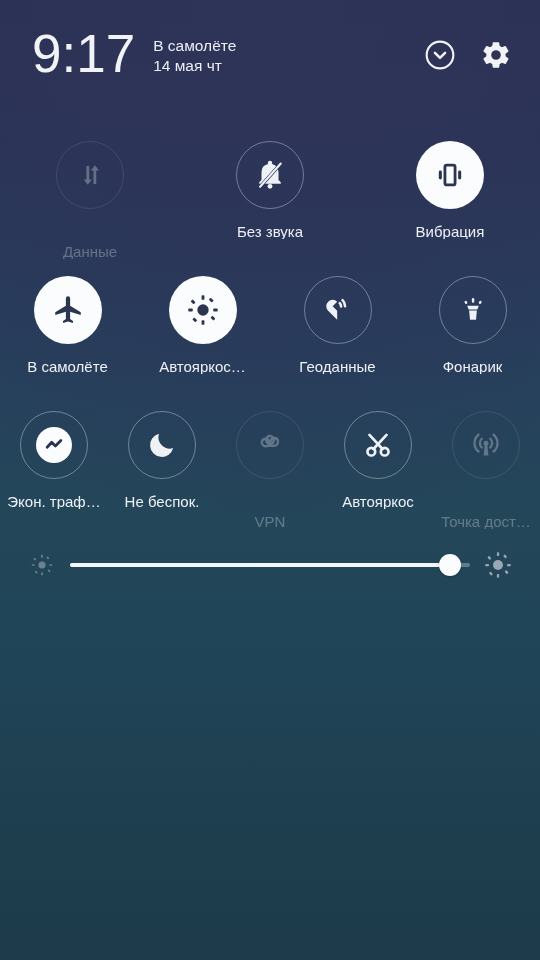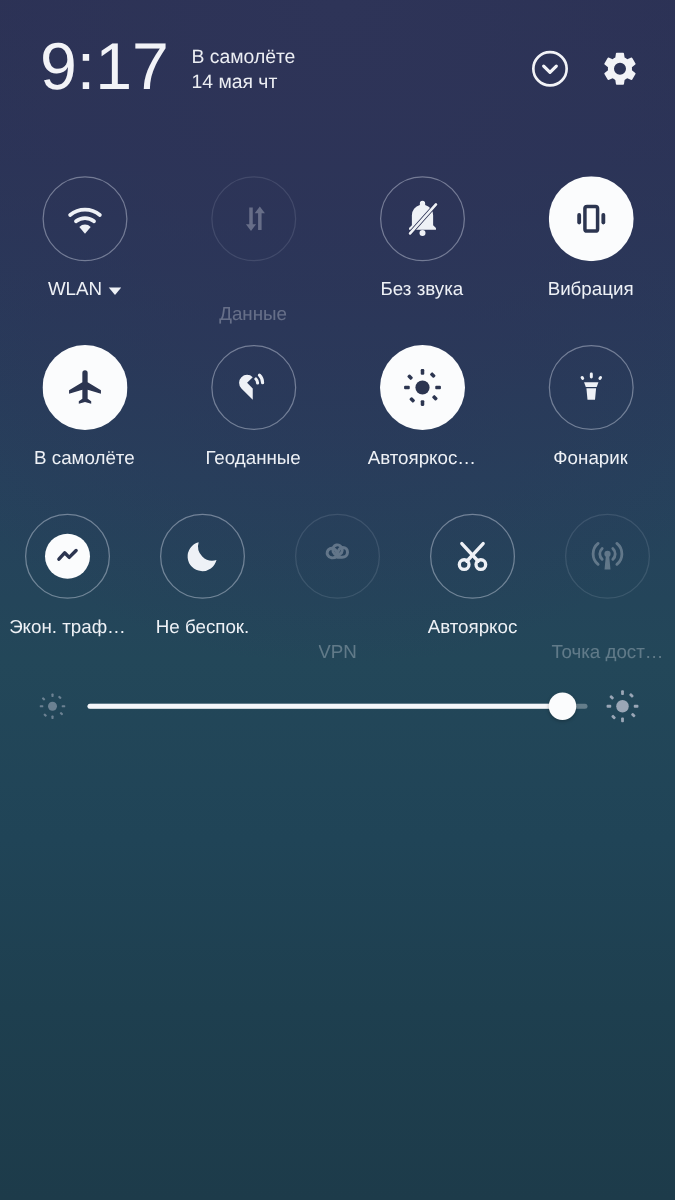--- a/index.html
+++ b/index.html
@@ -226,35 +226,20 @@
           <path fill="#f2f3f7" d="M19.14 12.94a7.07 7.07 0 0 0 0-1.88l2.03-1.58a.5.5 0 0 0 .12-.64l-1.92-3.32a.5.5 0 0 0-.6-.22l-2.39.96a7.3 7.3 0 0 0-1.63-.94l-.36-2.54a.5.5 0 0 0-.5-.42h-3.84a.5.5 0 0 0-.5.42l-.36 2.54c-.59.24-1.13.56-1.63.94l-2.39-.96a.5.5 0 0 0-.6.22L2.65 8.84a.5.5 0 0 0 .12.64l2.03 1.58a7.07 7.07 0 0 0 0 1.88l-2.03 1.58a.5.5 0 0 0-.12.64l1.92 3.32c.13.22.38.3.6.22l2.39-.96c.5.38 1.04.7 1.63.94l.36 2.54c.04.24.25.42.5.42h3.84c.25 0 .46-.18.5-.42l.36-2.54c.59-.24 1.13-.56 1.63-.94l2.39.96c.22.08.47 0 .6-.22l1.92-3.32a.5.5 0 0 0-.12-.64l-2.03-1.58zM12 15.6A3.6 3.6 0 1 1 12 8.4a3.6 3.6 0 0 1 0 7.2z"></path>
         </svg>
       </span>
     </div>
   </div>
 
   <div class="tiles">
 
     <div class="tile-row">
 
-      <div class="tile">
-        <div class="tile-circle off">
-          <span>
-            <svg width="34" height="34" viewBox="0 0 24 24">
-              <path fill="#eef1f6" d="M12 20.5 15.2 16.6a4.6 4.6 0 0 0-6.4 0L12 20.5z"></path>
-              <path fill="none" stroke="#eef1f6" stroke-width="2.1" stroke-linecap="round" d="M6.9 13.4a8.2 8.2 0 0 1 10.2 0"></path>
-              <path fill="none" stroke="#eef1f6" stroke-width="2.1" stroke-linecap="round" d="M3.6 9.9a13.2 13.2 0 0 1 16.8 0"></path>
-            </svg>
-          </span>
-        </div>
-        <div class="tile-label">
-          <span>WLAN</span>
-          <span class="caret"></span>
-        </div>
-      </div>
 
       <div class="tile disabled">
         <div class="tile-circle off">
           <span>
             <svg width="32" height="32" viewBox="0 0 24 24">
               <path fill="#eef1f6" d="M9.3 5.2h2.1v10.1h2.0L10.35 19.4 7.3 15.3h2.0z"></path>
               <path fill="#eef1f6" d="M16.7 18.8h-2.1V8.7h-2.0l3.05-4.1 3.05 4.1h-2.0z"></path>
             </svg>
           </span>
         </div>
@@ -304,35 +289,20 @@
             <svg width="34" height="34" viewBox="0 0 24 24">
               <path fill="#2c3550" d="M21 15.5v-2L13.5 9V3.8a1.5 1.5 0 0 0-3 0V9L3 13.5v2l7.5-2.3v5.1l-2 1.5v1.4l3.5-1 3.5 1v-1.4l-2-1.5v-5.1L21 15.5z"></path>
             </svg>
           </span>
         </div>
         <div class="tile-label">
           <span>В самолёте</span>
         </div>
       </div>
 
-
-      <div class="tile">
-        <div class="tile-circle off">
-          <span>
-            <svg width="32" height="32" viewBox="0 0 24 24">
-              <path fill="#eef1f6" d="M11.4 19.4 4.6 12.6a4.8 4.8 0 1 1 6.8-6.8l-3.4 3.4 3.4 3.4-0.0 6.8z"></path>
-              <path fill="none" stroke="#eef1f6" stroke-width="1.9" stroke-linecap="round" d="M14.3 9.3a3.4 3.4 0 0 0-1.0-2.4"></path>
-              <path fill="none" stroke="#eef1f6" stroke-width="1.9" stroke-linecap="round" d="M17.3 9.1a6.3 6.3 0 0 0-1.9-4.5"></path>
-            </svg>
-          </span>
-        </div>
-        <div class="tile-label">
-          <span>Геоданные</span>
-        </div>
-      </div>
 
       <div class="tile">
         <div class="tile-circle on">
           <span>
             <svg width="34" height="34" viewBox="0 0 24 24">
               <circle cx="12" cy="12" r="4.0" fill="#2c3550"></circle>
               <g fill="#2c3550">
                 <rect x="11.0" y="1.6" width="2.0" height="3.2" rx="0.6"></rect>
                 <rect x="11.0" y="19.2" width="2.0" height="3.2" rx="0.6"></rect>
                 <rect x="1.6" y="11.0" width="3.2" height="2.0" rx="0.6"></rect>
@@ -340,20 +310,35 @@
                 <rect x="4.0" y="4.7" width="2.0" height="3.0" rx="0.6" transform="rotate(-45 5.0 6.2)"></rect>
                 <rect x="18.0" y="16.3" width="2.0" height="3.0" rx="0.6" transform="rotate(-45 19.0 17.8)"></rect>
                 <rect x="16.3" y="4.0" width="3.0" height="2.0" rx="0.6" transform="rotate(45 17.8 5.0)"></rect>
                 <rect x="4.7" y="18.0" width="3.0" height="2.0" rx="0.6" transform="rotate(45 6.2 19.0)"></rect>
               </g>
             </svg>
           </span>
         </div>
         <div class="tile-label">
           <span>Автояркос…</span>
+        </div>
+      </div>
+
+      <div class="tile">
+        <div class="tile-circle off">
+          <span>
+            <svg width="32" height="32" viewBox="0 0 24 24">
+              <path fill="#eef1f6" d="M11.4 19.4 4.6 12.6a4.8 4.8 0 1 1 6.8-6.8l-3.4 3.4 3.4 3.4-0.0 6.8z"></path>
+              <path fill="none" stroke="#eef1f6" stroke-width="1.9" stroke-linecap="round" d="M14.3 9.3a3.4 3.4 0 0 0-1.0-2.4"></path>
+              <path fill="none" stroke="#eef1f6" stroke-width="1.9" stroke-linecap="round" d="M17.3 9.1a6.3 6.3 0 0 0-1.9-4.5"></path>
+            </svg>
+          </span>
+        </div>
+        <div class="tile-label">
+          <span>Геоданные</span>
         </div>
       </div>
 
       <div class="tile">
         <div class="tile-circle off">
           <span>
             <svg width="30" height="30" viewBox="0 0 24 24">
               <path fill="#eef1f6" d="M7.4 8.6h9.2l-1.1 3.0h-7.0z"></path>
               <path fill="#eef1f6" d="M8.9 12.4h6.2l-0.7 7.4h-4.8z"></path>
               <rect x="11.1" y="2.4" width="1.9" height="3.8" rx="0.9" fill="#eef1f6"></rect>

